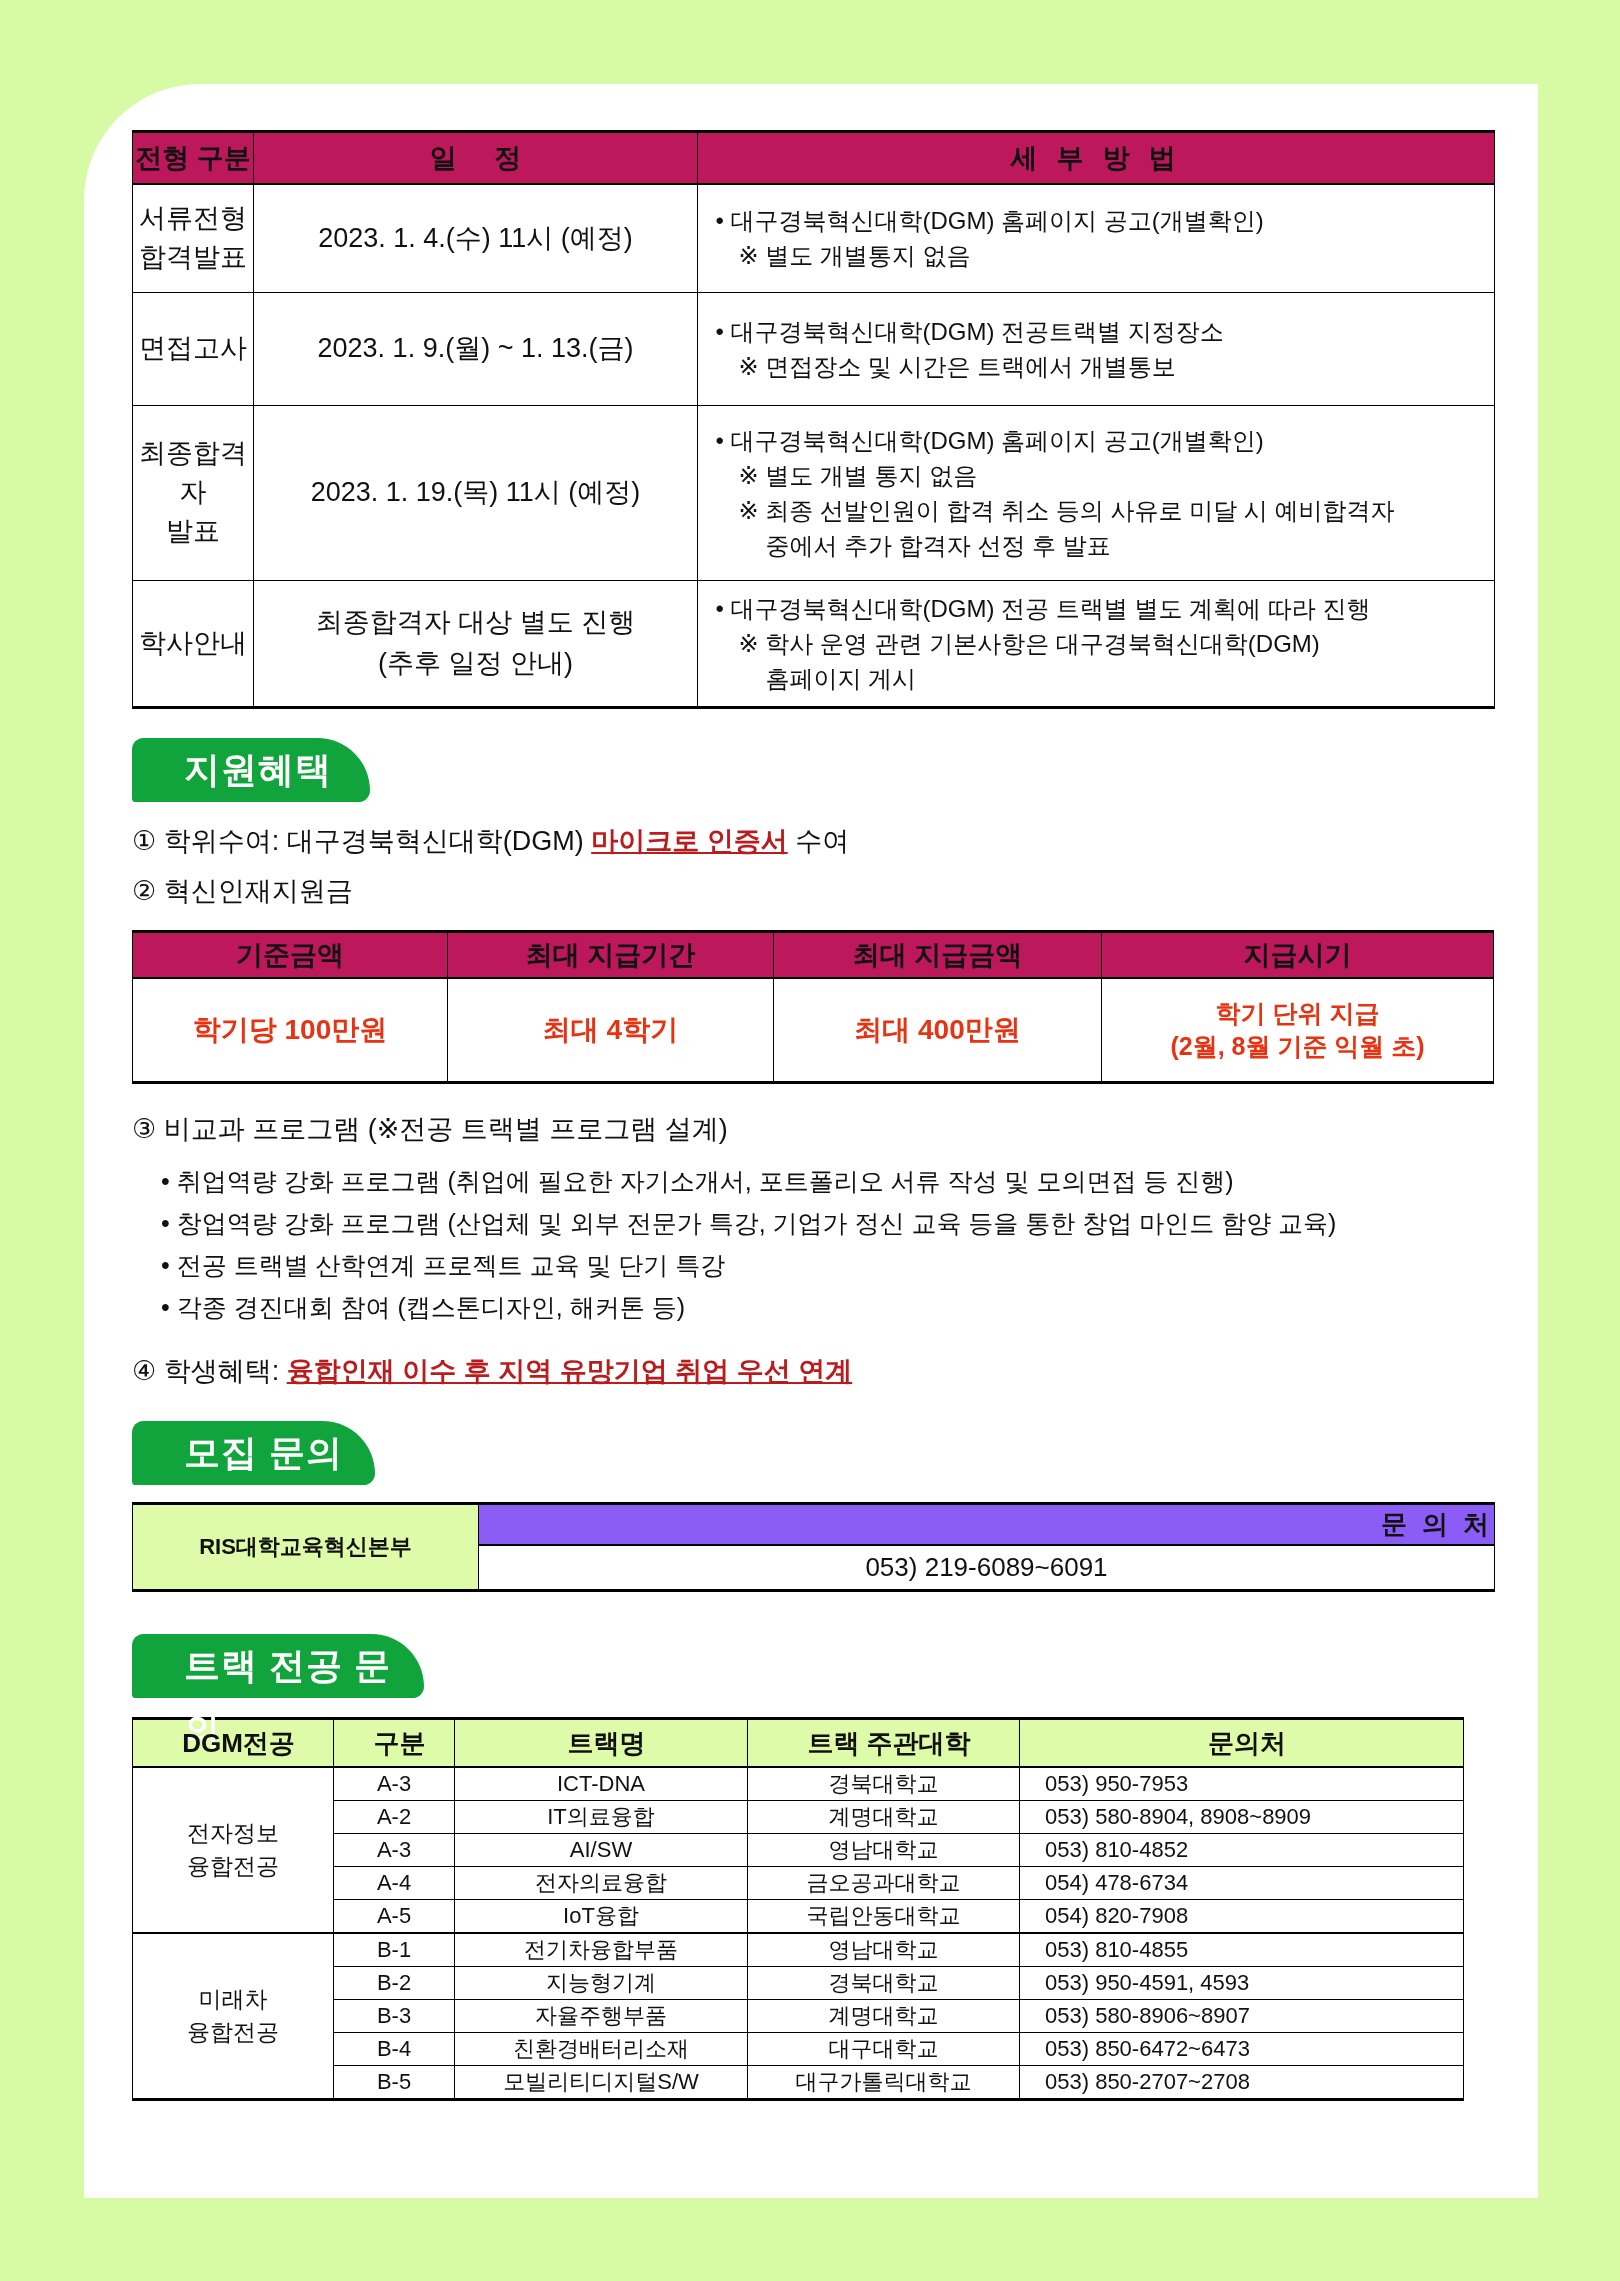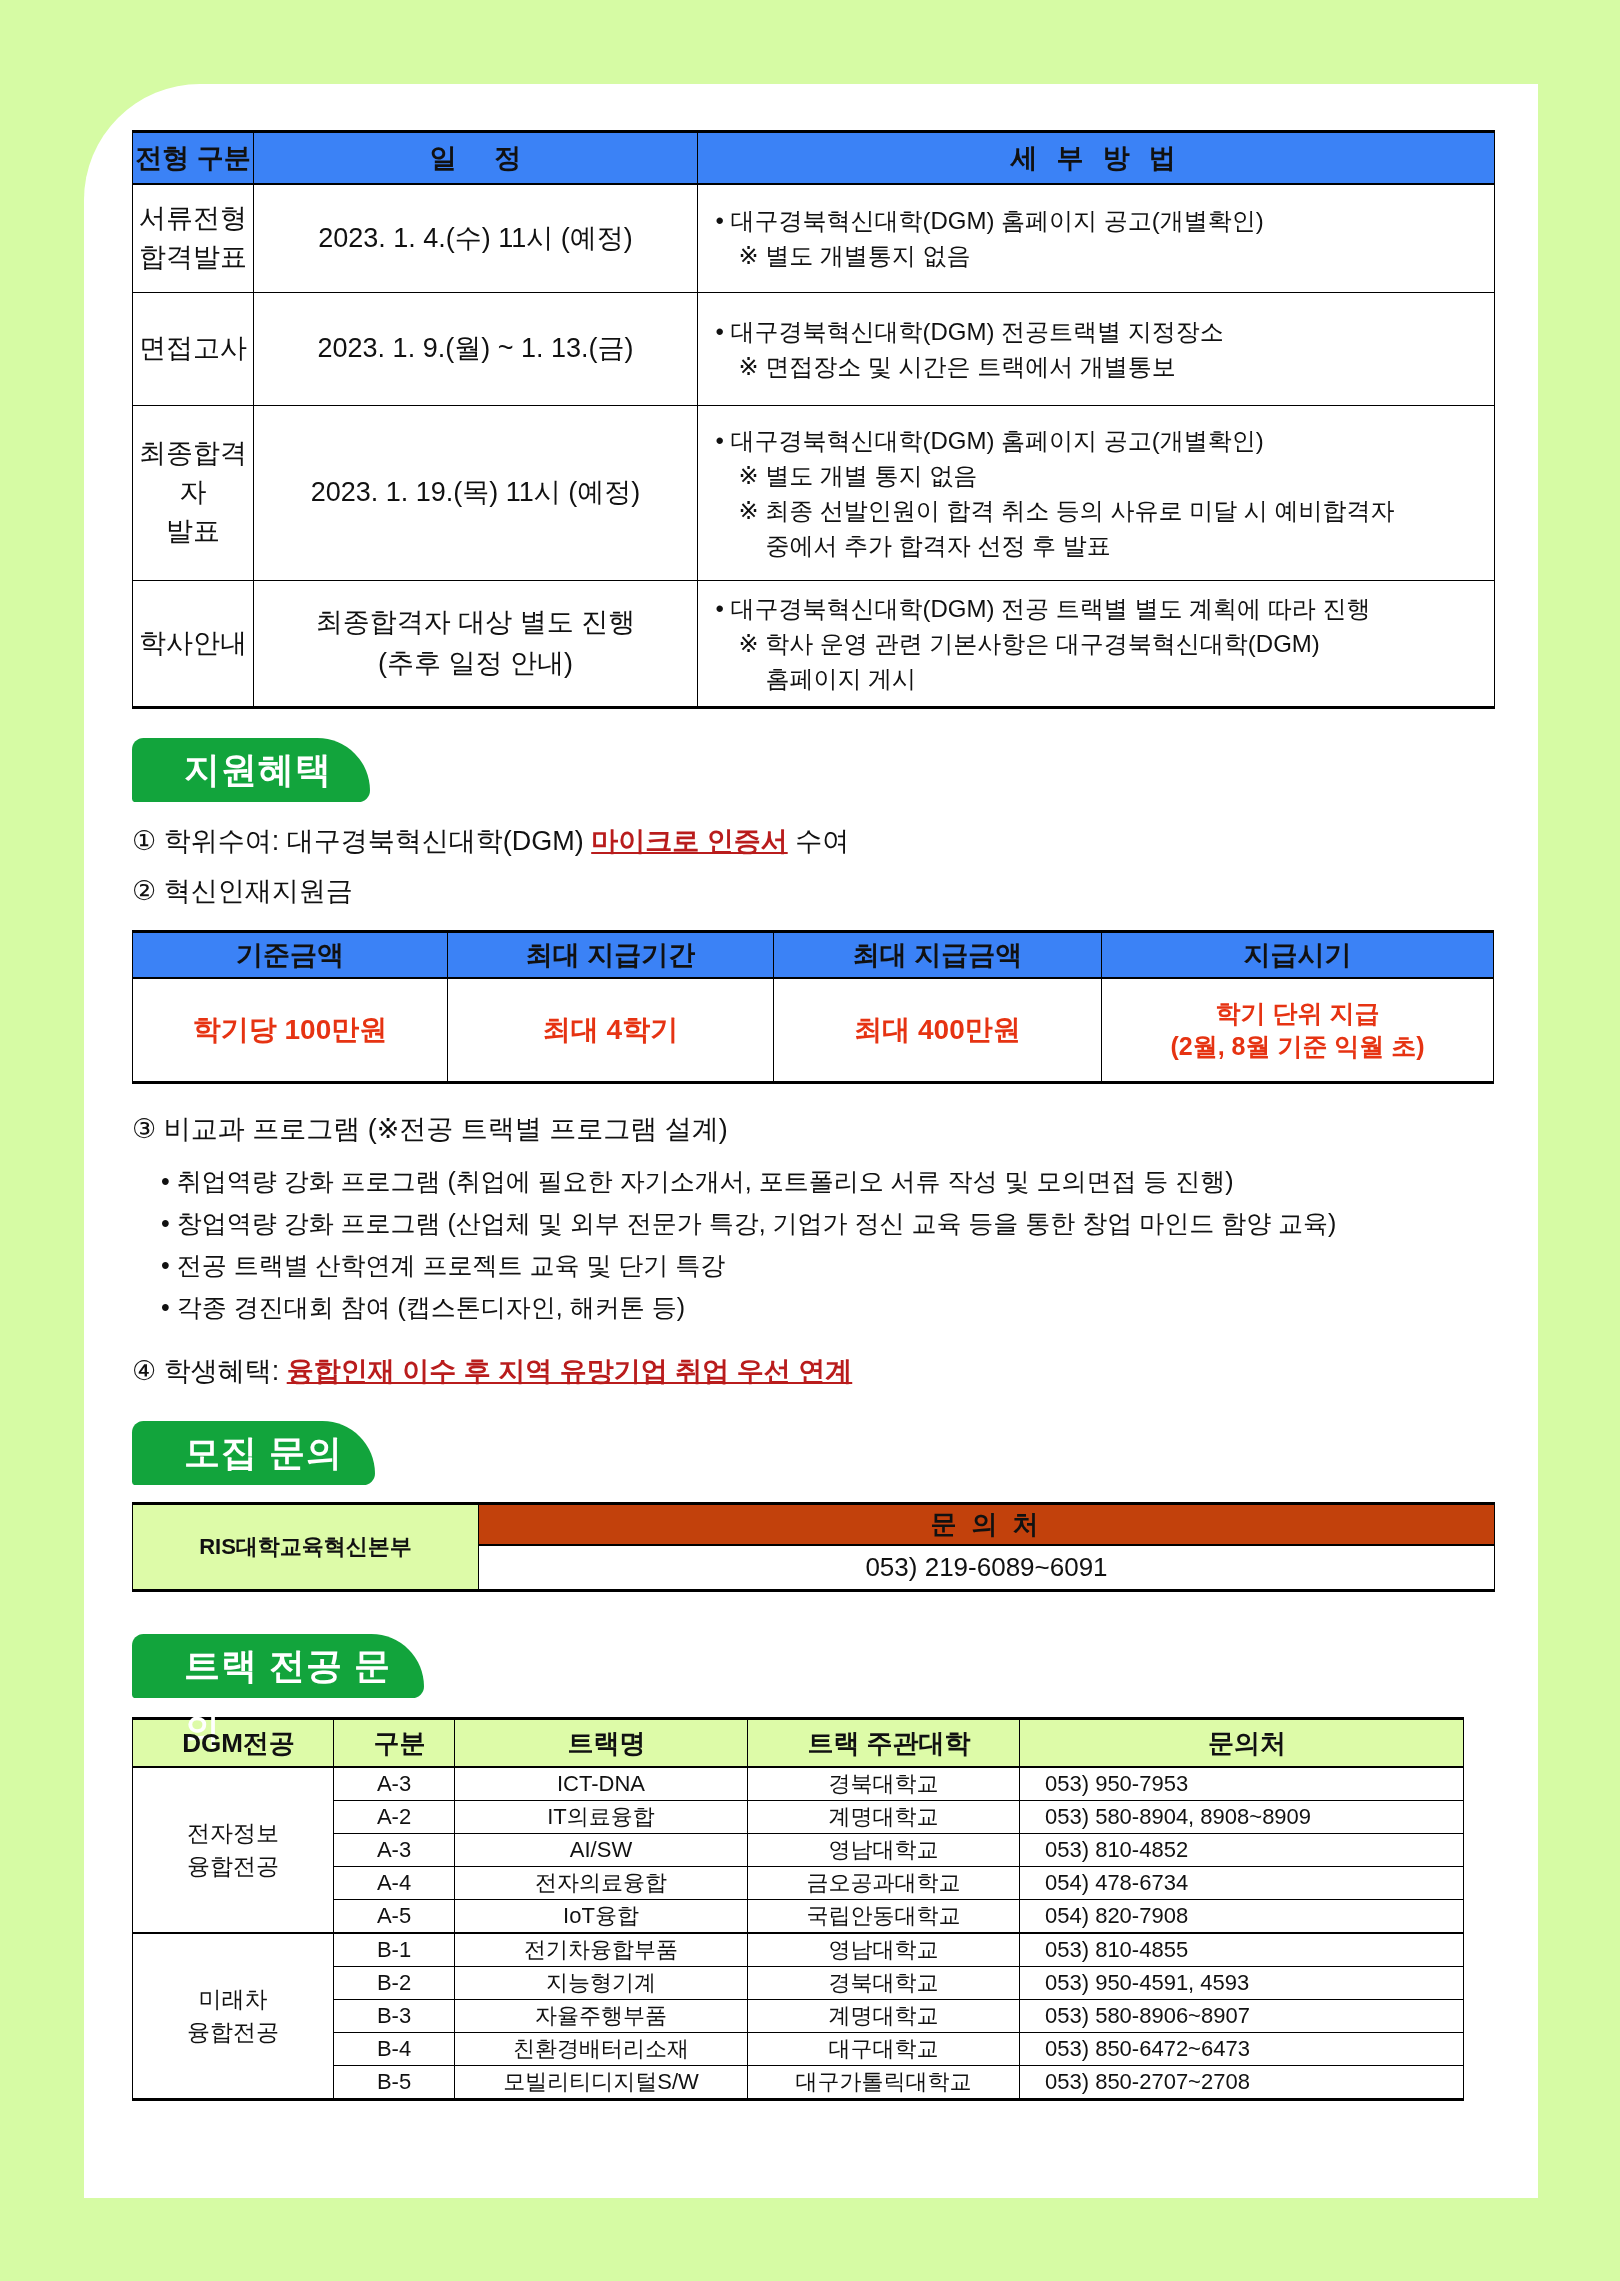--- a/index.html
+++ b/index.html
@@ -29,21 +29,21 @@
   }
   .badge.b1{width:425px;margin:0 0 19.3px 0;}
   .badge.b2{width:238px;margin:29px 0 19.3px 0;}
   .badge.b3{width:243px;margin:29px 0 17.4px 0;}
   .badge.b4{width:292px;margin:42px 0 19.3px 0;}
 
   table{border-collapse:collapse;table-layout:fixed;}
   .tbl{border-top:3.9px solid #000;border-bottom:3.9px solid #000;width:1361px;}
   .tbl th,.tbl td{border:1.9px solid #000;}
   .tbl thead th{
-    background:#3b82f6;font-size:27px;font-weight:bold;
+    background:#be185d;font-size:27px;font-weight:bold;
     height:48px;text-align:center;white-space:pre;
     border-bottom:2.9px solid #000;
   }
   
   .tbl1 td.cat{font-size:27px;text-align:center;white-space:pre-line;line-height:39px;}
   .tbl1 td.date{font-size:27px;text-align:center;white-space:pre-line;line-height:41px;}
   .tbl1 td.date.red{color:#e63312;font-weight:bold;}
   .tbl1 td.det{font-size:24px;padding:9.7px 7.7px 9.7px 17.4px;vertical-align:middle;}
   .tbl1 td.det .dline{line-height:35px;}
   .tbl1 td.det .ind0{padding-left:0;}
@@ -64,21 +64,21 @@
   
   .tbl2{margin:17.4px 0 25px 0;}
   .tbl2 thead th{height:42px;}
   .tbl2 td{height:100px;text-align:center;vertical-align:middle;
     color:#e63312;font-weight:bold;font-size:28px;}
   .tbl2 td.small{font-size:25px;white-space:pre-line;line-height:33px;}
 
   
   .tblc td{text-align:center;vertical-align:middle;}
   .tblc .org{background:#ddfba8;font-size:22px;font-weight:bold;}
-  .tblc .chead{background:#c2410c;font-size:26px;font-weight:bold;height:37px;white-space:pre;border-bottom:2.9px solid #000;}
+  .tblc .chead{background:#8b5cf6;font-size:26px;font-weight:bold;height:37px;white-space:pre;border-bottom:2.9px solid #000;text-align:right;}
   .tblc .cphone{font-size:26px;height:41px;}
 
   
   .tblt{width:1330px;border-top:3.9px solid #000;border-bottom:3.9px solid #000;}
   .tblt th,.tblt td{border:1.9px solid #000;}
   .tblt thead th{background:#ddfba8;font-size:26px;font-weight:bold;height:44px;text-align:center;border-bottom:2.9px solid #000;padding-left:12px;}
   .tblt td{font-size:22px;height:30px;text-align:center;vertical-align:middle;}
   .tblt td.major{font-size:23px;white-space:pre-line;line-height:33px;}
   .tblt td.phone{text-align:left;padding-left:25px;}
   .tblt tr.group-start td{border-top:2.9px solid #000;}

